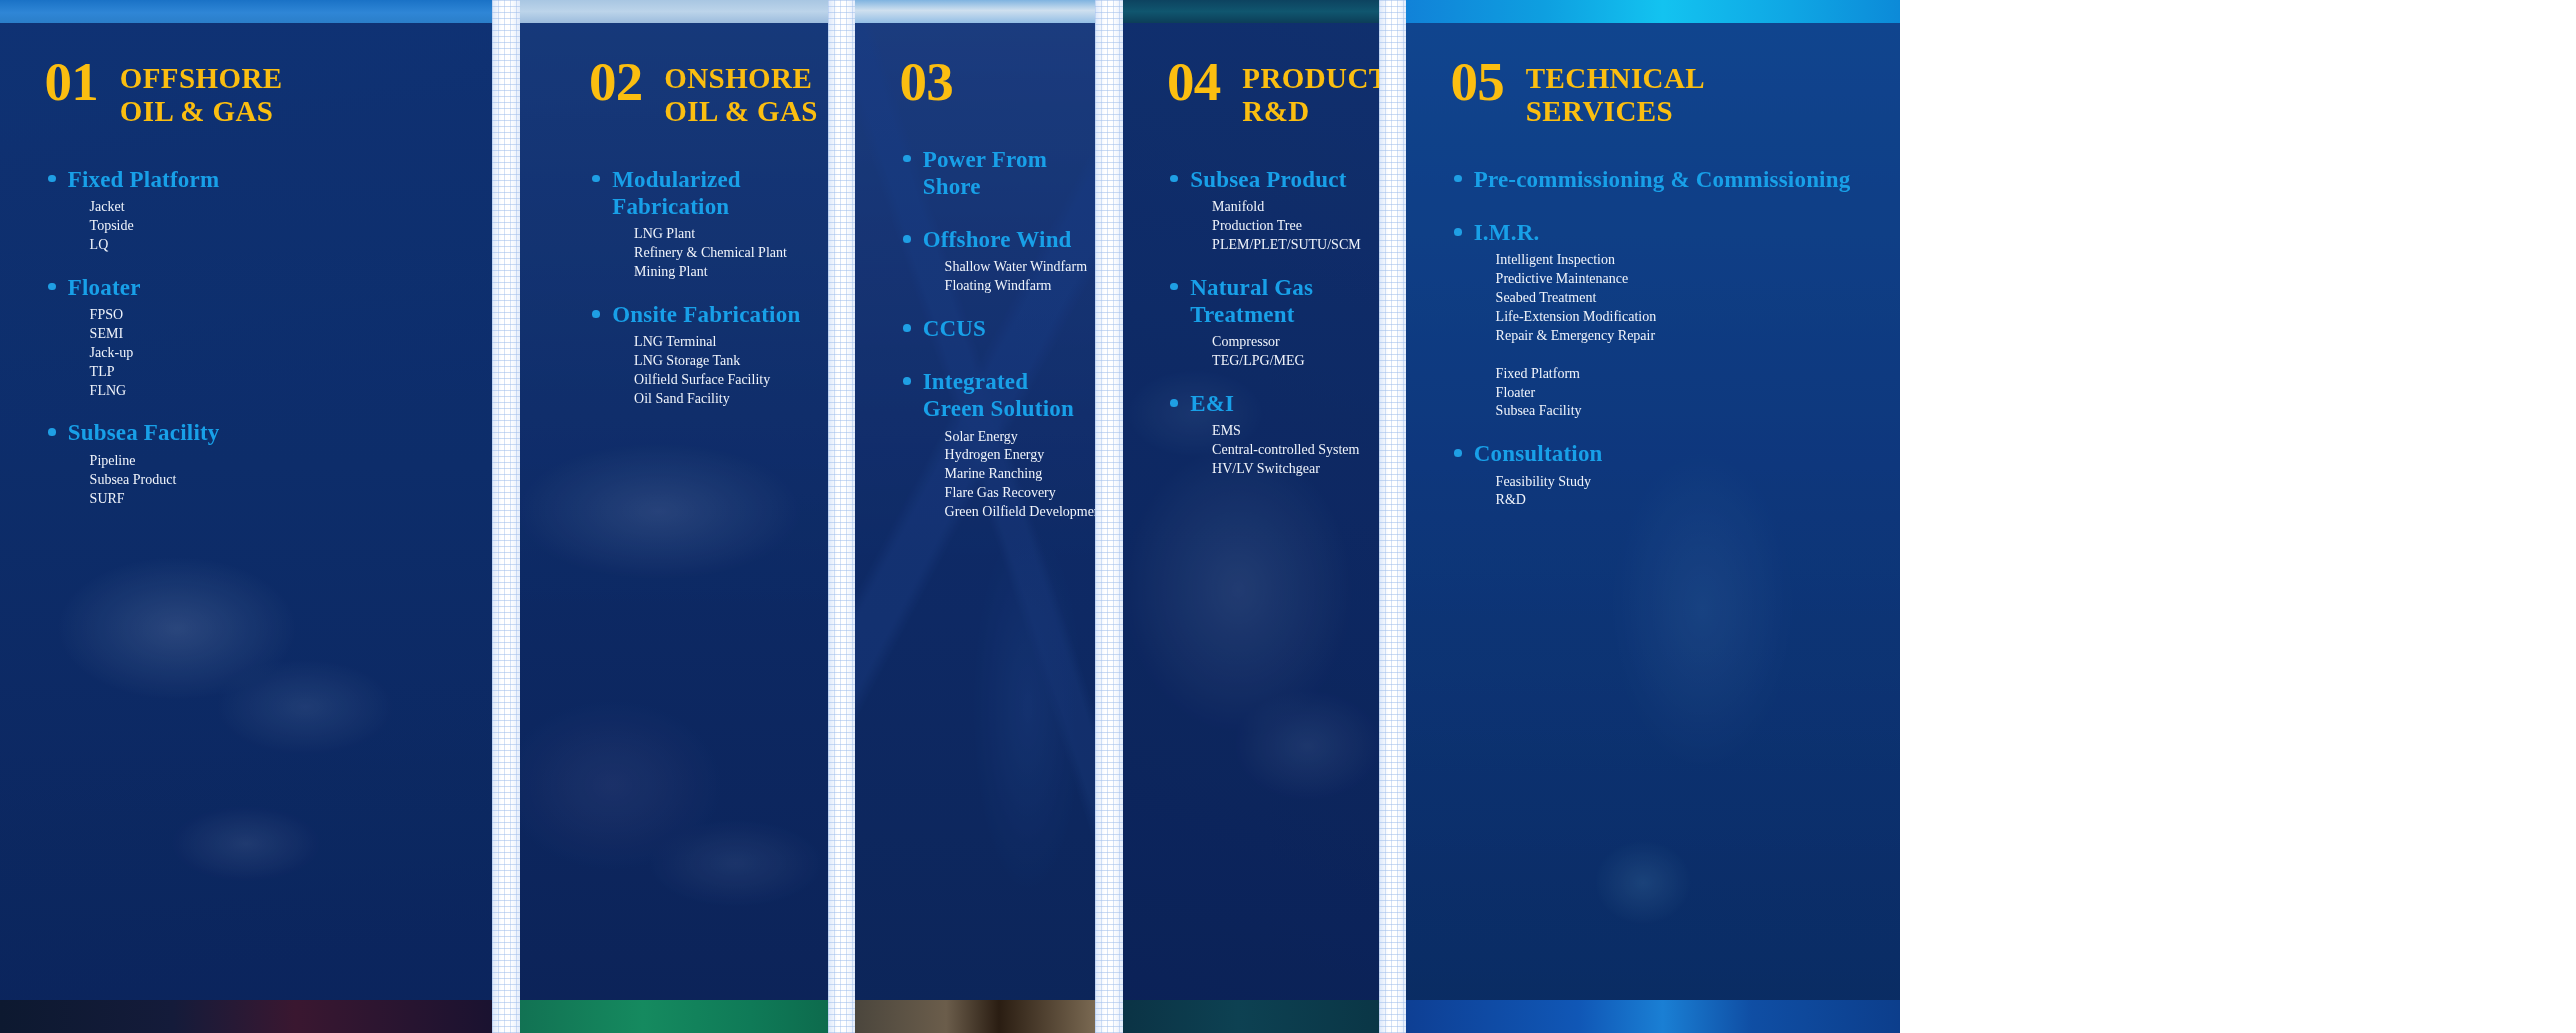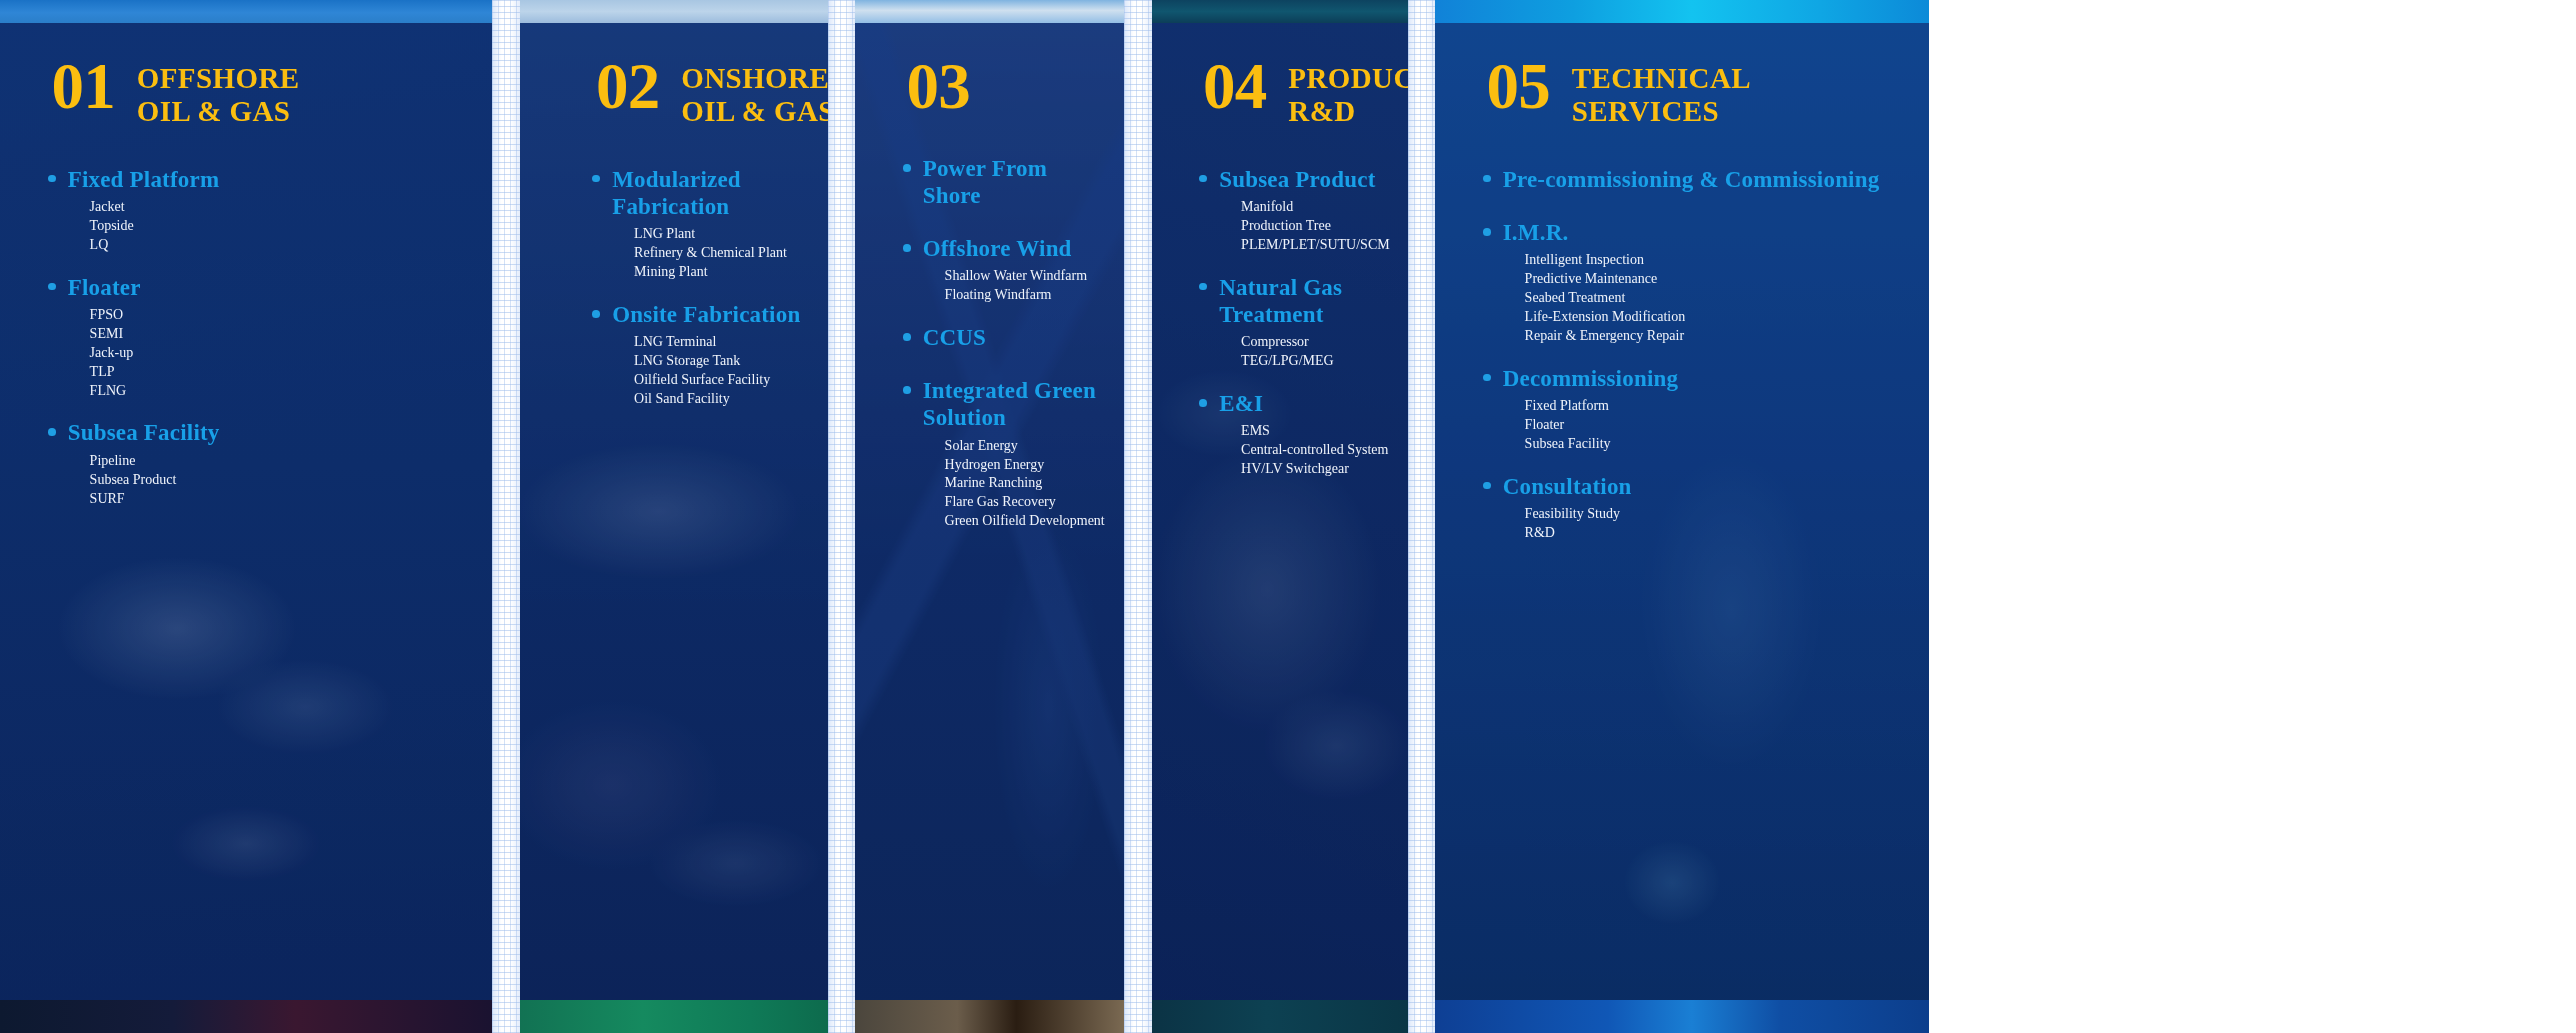--- a/index.html
+++ b/index.html
@@ -30,21 +30,21 @@
 
   
   .col{
     position:relative;
     flex:0 0 auto;
     height:1033px;
     overflow:hidden;
   }
   .col.c1{ width:258px; }
   .col.c2{ width:308px;padding-left:25px; }
-  .col.c3{ width:269px; }
+  .col.c3{ width:240px; }
   .col.c4{ width:256px; }
   .col.c5{ width:259px; }
 
   
   .col{ width:492px; }
   .col.c1{ width:492px; }
   .col.c5{ width:494px; }
 
   
   .band-top{
@@ -131,26 +131,25 @@
 
   .head{
     display:flex;
     align-items:flex-start;
     padding-top:57px;
     padding-left:24px;
     gap:22px;
   }
   .num{
     color:#fbbe10;
-    font-size:65px;
+    font-size:55px;
     font-weight:bold;
     line-height:.92;
     letter-spacing:-0.9px;
     flex:0 0 auto;
-    margin-left:7px;
   }
   .title{
     color:#fbbe10;
     font-size:29px;
     font-weight:bold;
     line-height:1.13;
     letter-spacing:0.4px;
     padding-top:5.2px;
   }
   .title .ln{ display:block; white-space:nowrap; }
@@ -420,24 +419,20 @@
             </div>
             <div class="sub">
               <div>Intelligent Inspection</div>
               <div>Predictive Maintenance</div>
               <div>Seabed Treatment</div>
               <div>Life-Extension Modification</div>
               <div>Repair &amp; Emergency Repair</div>
             </div>
           </div>
           <div class="group">
-            <div class="ghead">
-              <span class="bullet"></span>
-              <span class="glabel">Decommissioning</span>
-            </div>
             <div class="sub">
               <div>Fixed Platform</div>
               <div>Floater</div>
               <div>Subsea Facility</div>
             </div>
           </div>
           <div class="group">
             <div class="ghead">
               <span class="bullet"></span>
               <span class="glabel">Consultation</span>

